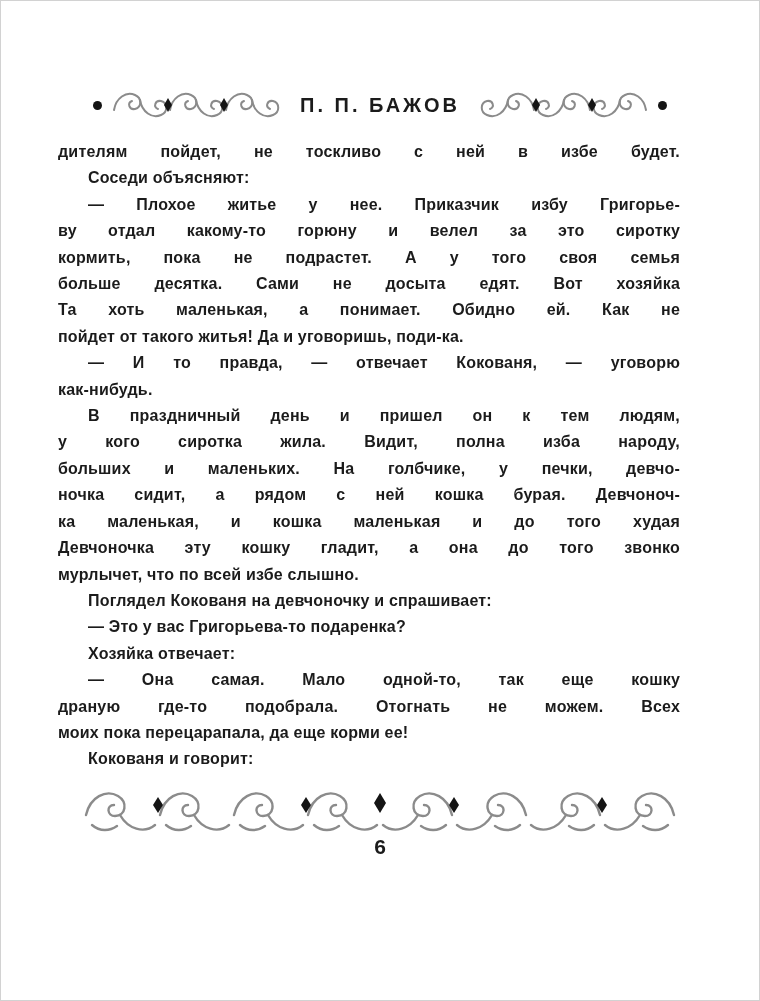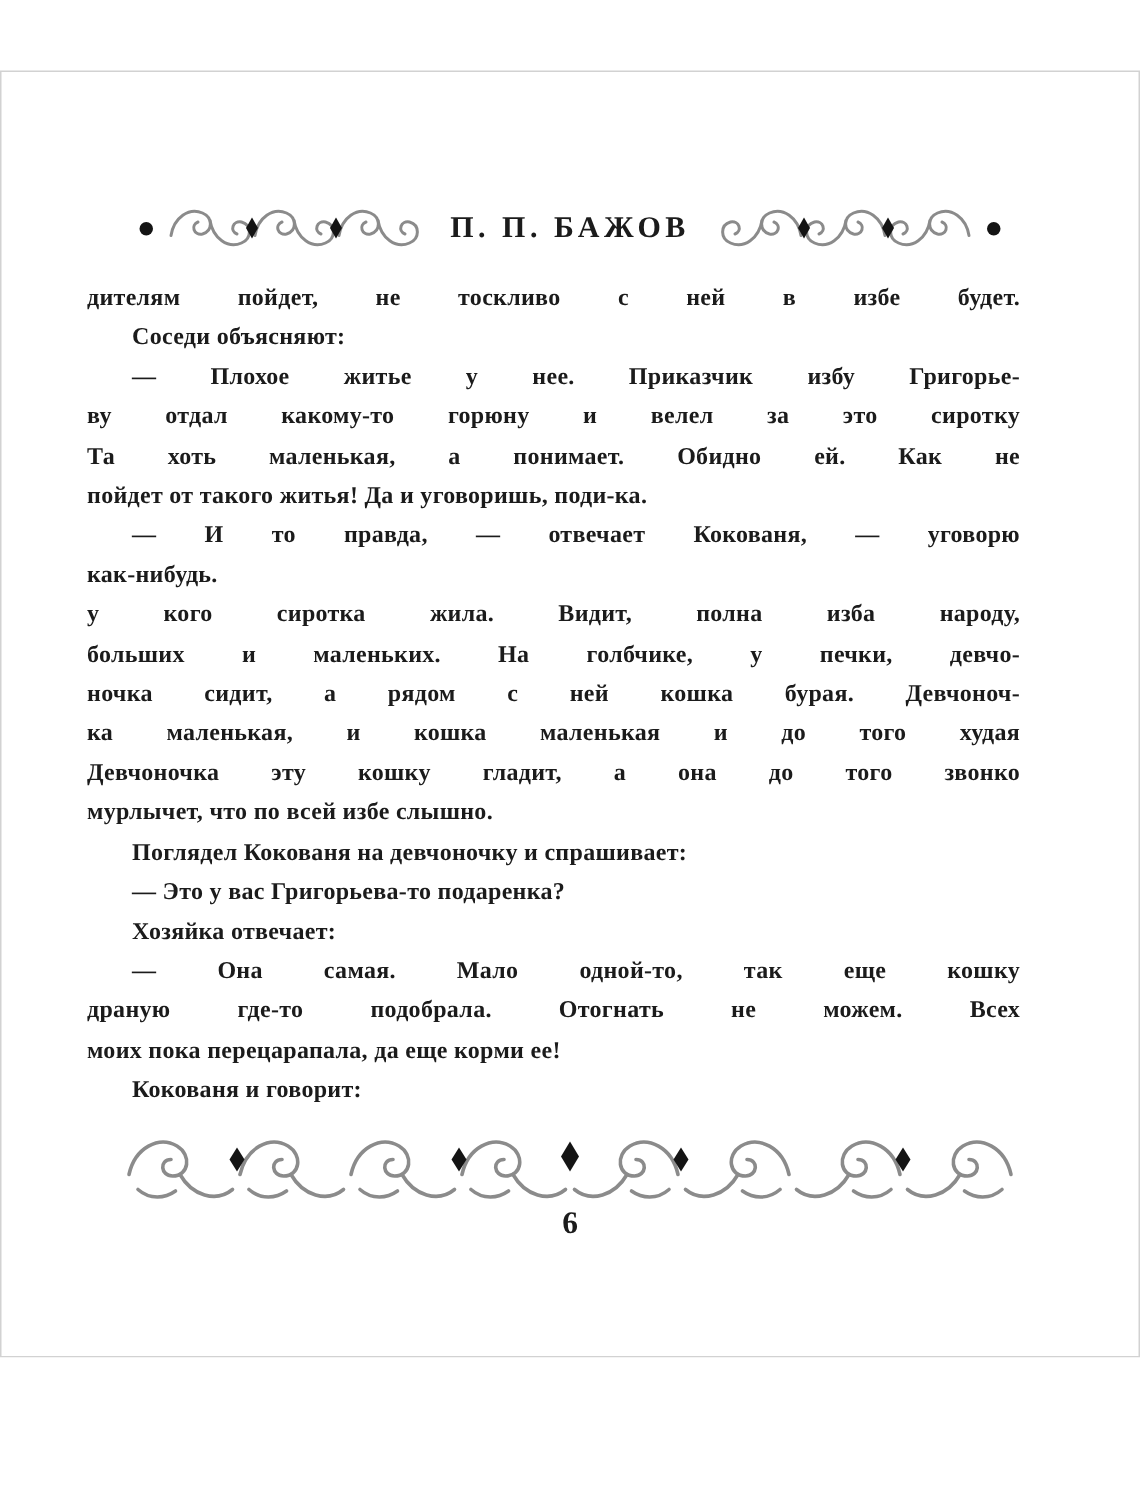--- a/index.html
+++ b/index.html
@@ -5,28 +5,27 @@
   :root{
     --text:#1b1b1b;
     --ornament:#8b8b8b;
     --accent:#141414;
     --paper:#ffffff;
     --edge:#d2d2d2;
   }
   html,body{margin:0;padding:0;background:#fff;}
   .page{
     position:relative;
-    width:760px;height:858px;
+    width:760px;height:1001px;
     box-sizing:border-box;
     background:var(--paper);
     border:1px solid var(--edge);
     overflow:hidden;
-    font-family:Liberation Serif, serif;
+    font-family:Liberation Sans, sans-serif;
     color:var(--text);
-    margin-top:47px;
   }
   
   .header{
     margin-top:86px;
     display:flex;
     align-items:center;
     justify-content:center;
     gap:10px;
     height:36px;
   }
@@ -124,28 +123,31 @@
   <div class="body-text">
       <div class="paragraph">
         <div class="line fill">дителям пойдет, не тоскливо с ней в избе будет.</div>
       </div>
       <div class="paragraph">
         <div class="line indent">Соседи объясняют:</div>
       </div>
       <div class="paragraph">
         <div class="line fill indent">— Плохое житье у нее. Приказчик избу Григорье-</div>
         <div class="line fill">ву отдал какому-то горюну и велел за это сиротку</div>
+        <div class="line fill">кормить, пока не подрастет. А у того своя семья</div>
+        <div class="line fill">больше десятка. Сами не досыта едят. Вот хозяйка</div>
         <div class="line fill">Та хоть маленькая, а понимает. Обидно ей. Как не</div>
         <div class="line">пойдет от такого житья! Да и уговоришь, поди-ка.</div>
       </div>
       <div class="paragraph">
         <div class="line fill indent">— И то правда, — отвечает Кокованя, — уговорю</div>
         <div class="line">как-нибудь.</div>
       </div>
       <div class="paragraph">
+        <div class="line fill indent">В праздничный день и пришел он к тем людям,</div>
         <div class="line fill">у кого сиротка жила. Видит, полна изба народу,</div>
         <div class="line fill">больших и маленьких. На голбчике, у печки, девчо-</div>
         <div class="line fill">ночка сидит, а рядом с ней кошка бурая. Девчоноч-</div>
         <div class="line fill">ка маленькая, и кошка маленькая и до того худая</div>
         <div class="line fill">Девчоночка эту кошку гладит, а она до того звонко</div>
         <div class="line">мурлычет, что по всей избе слышно.</div>
       </div>
       <div class="paragraph">
         <div class="line indent">Поглядел Кокованя на девчоночку и спрашивает:</div>
       </div>

